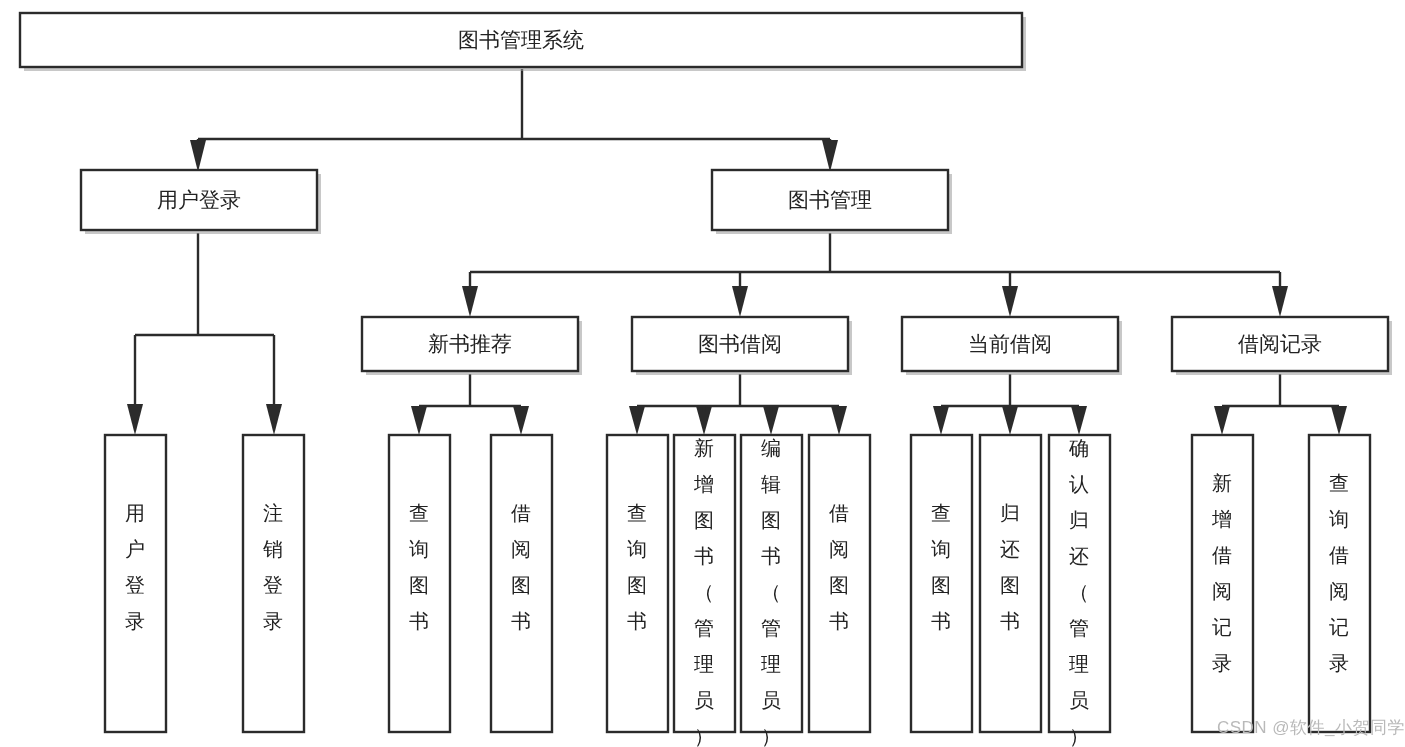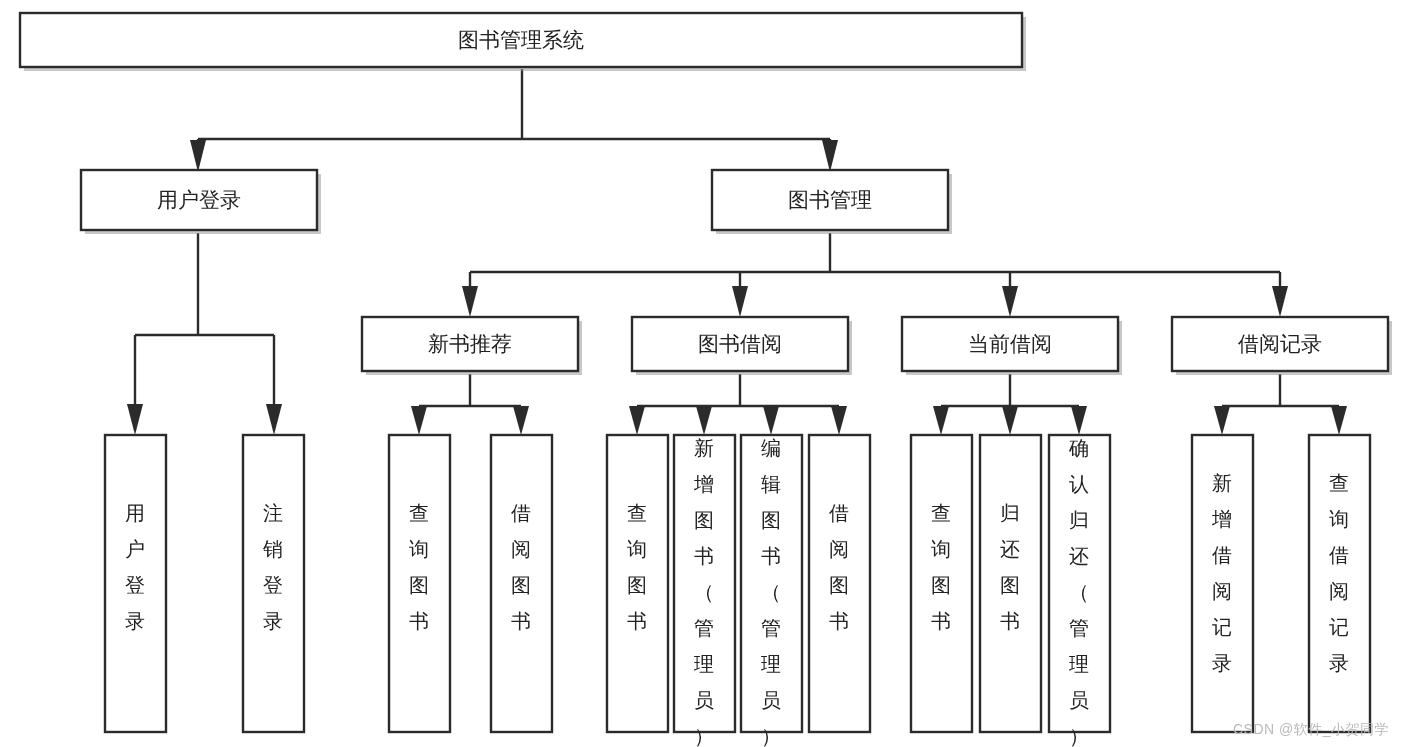--- a/index.html
+++ b/index.html
@@ -54,24 +54,24 @@
     dominant-baseline: middle;
   }
   .node-label-v {
     font-family: "Liberation Sans", "DejaVu Sans", sans-serif;
     font-size: 20px;
     fill: #222222;
     text-anchor: middle;
   }
   .watermark {
     position: absolute;
-    right: 16px;
+    right: 0;
     bottom: 8px;
     font-family: "Liberation Sans", "DejaVu Sans", sans-serif;
-    font-size: 14px;
+    font-size: 17px;
     color: #b9b9b9;
     letter-spacing: 0.5px;
     white-space: nowrap;
     user-select: none;
   }
 </style>
 </head>
 <body>
 
 <div id="diagram-root">

